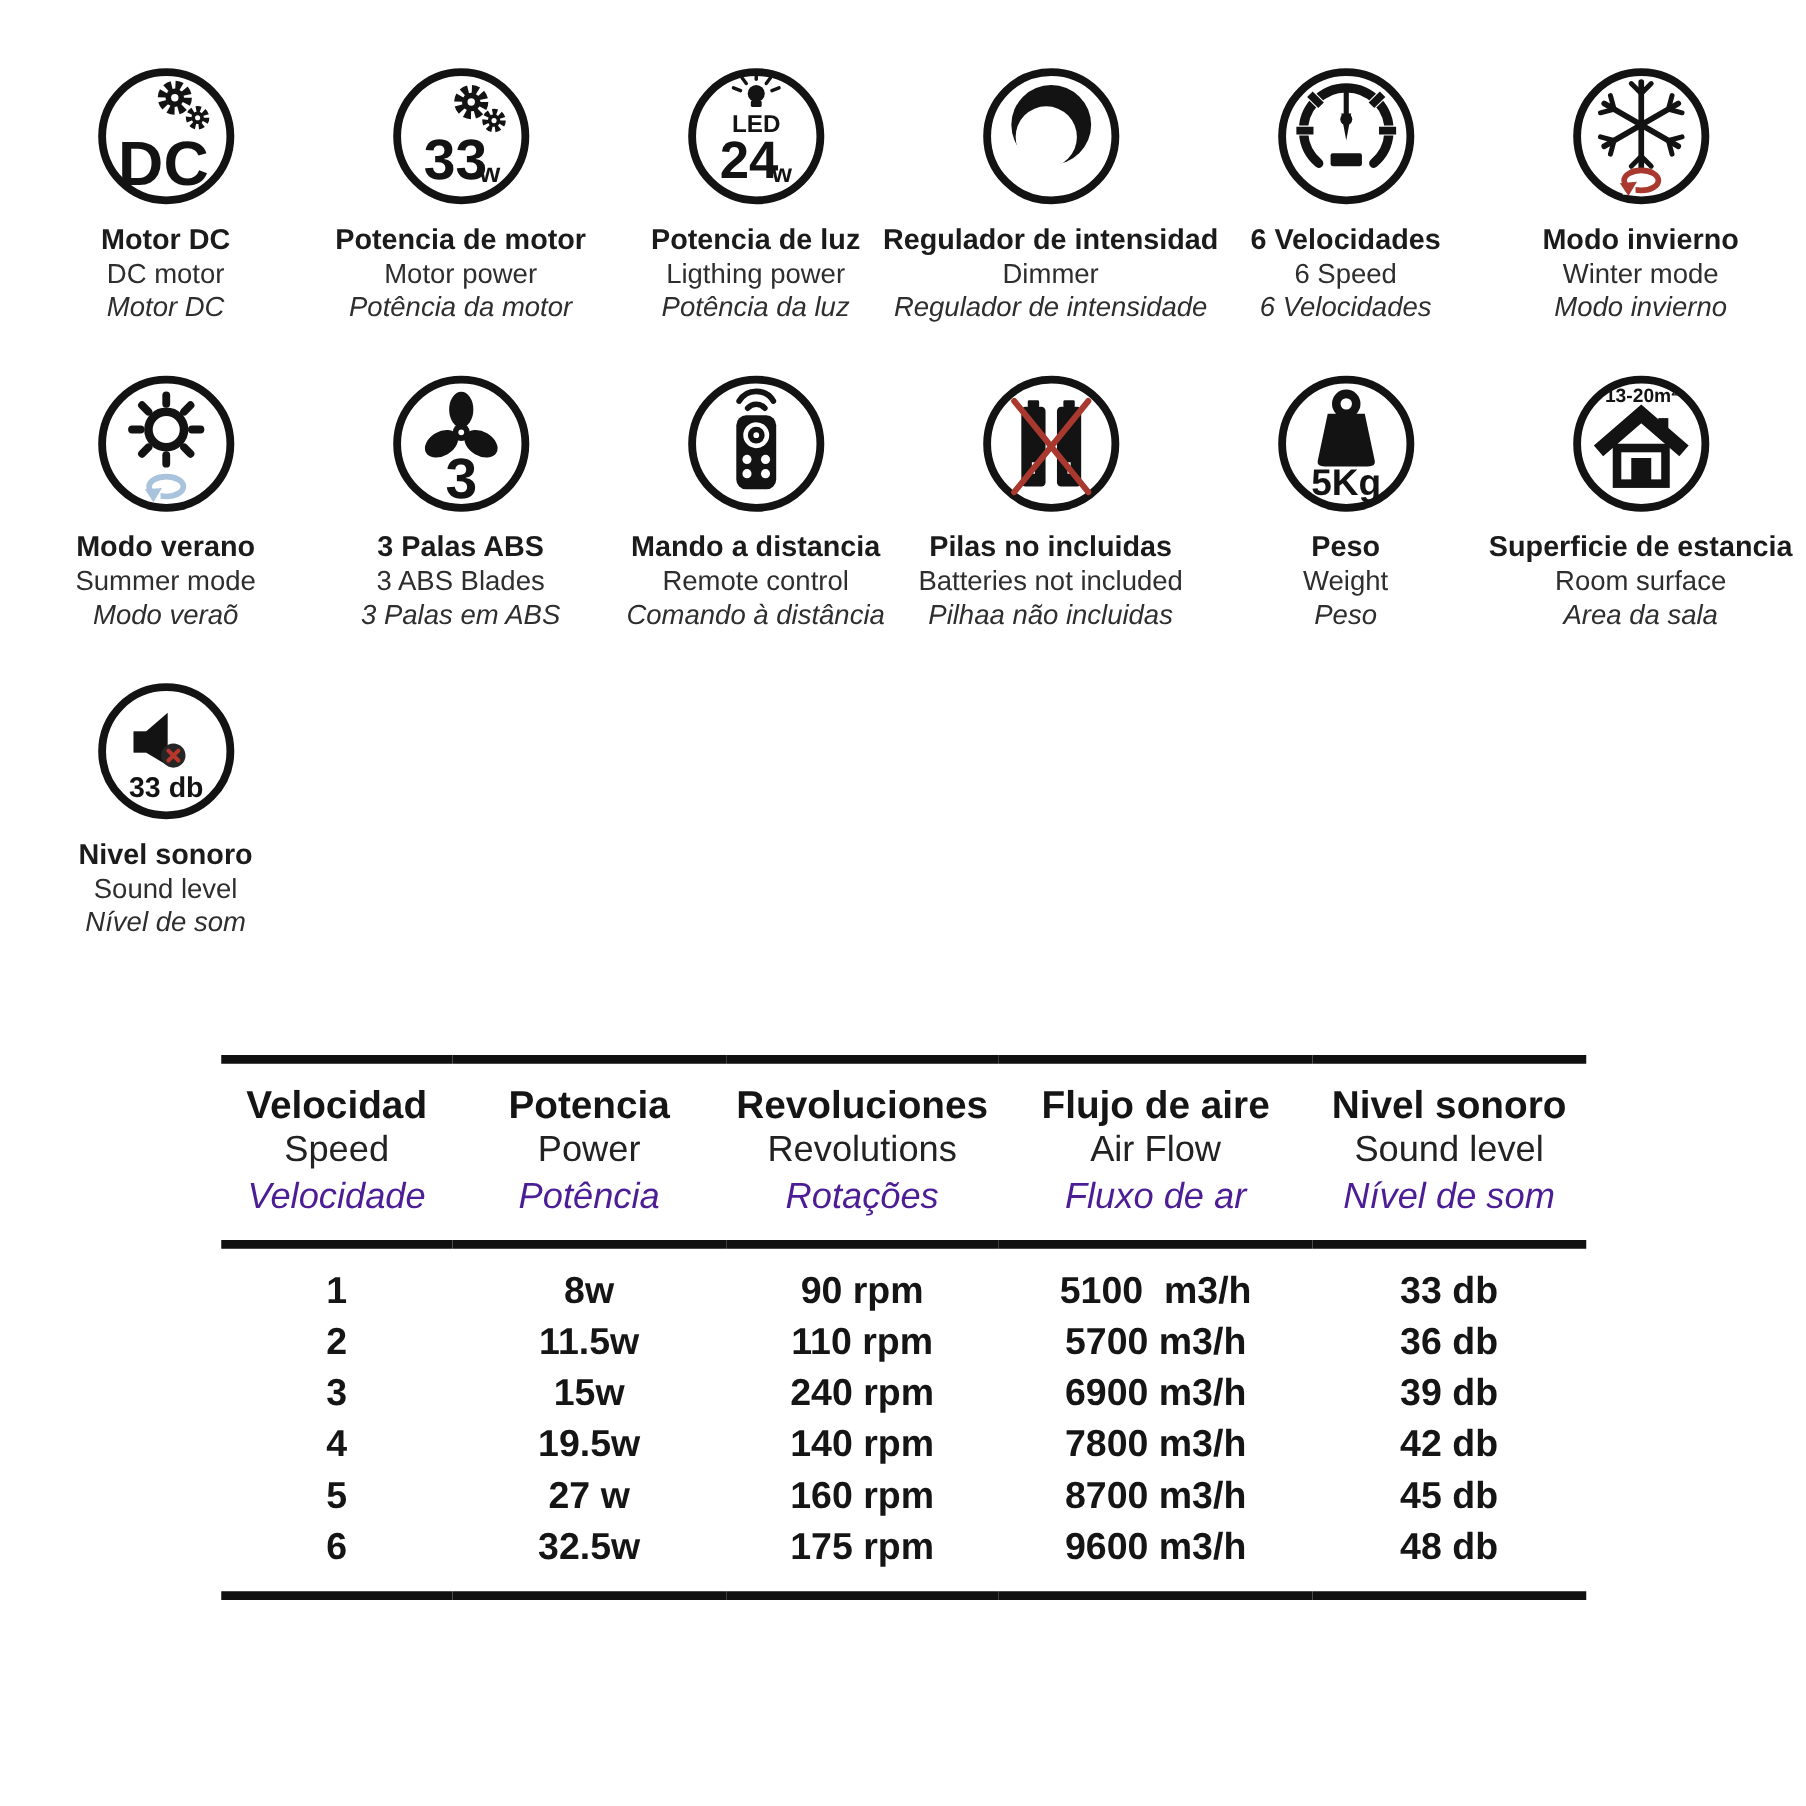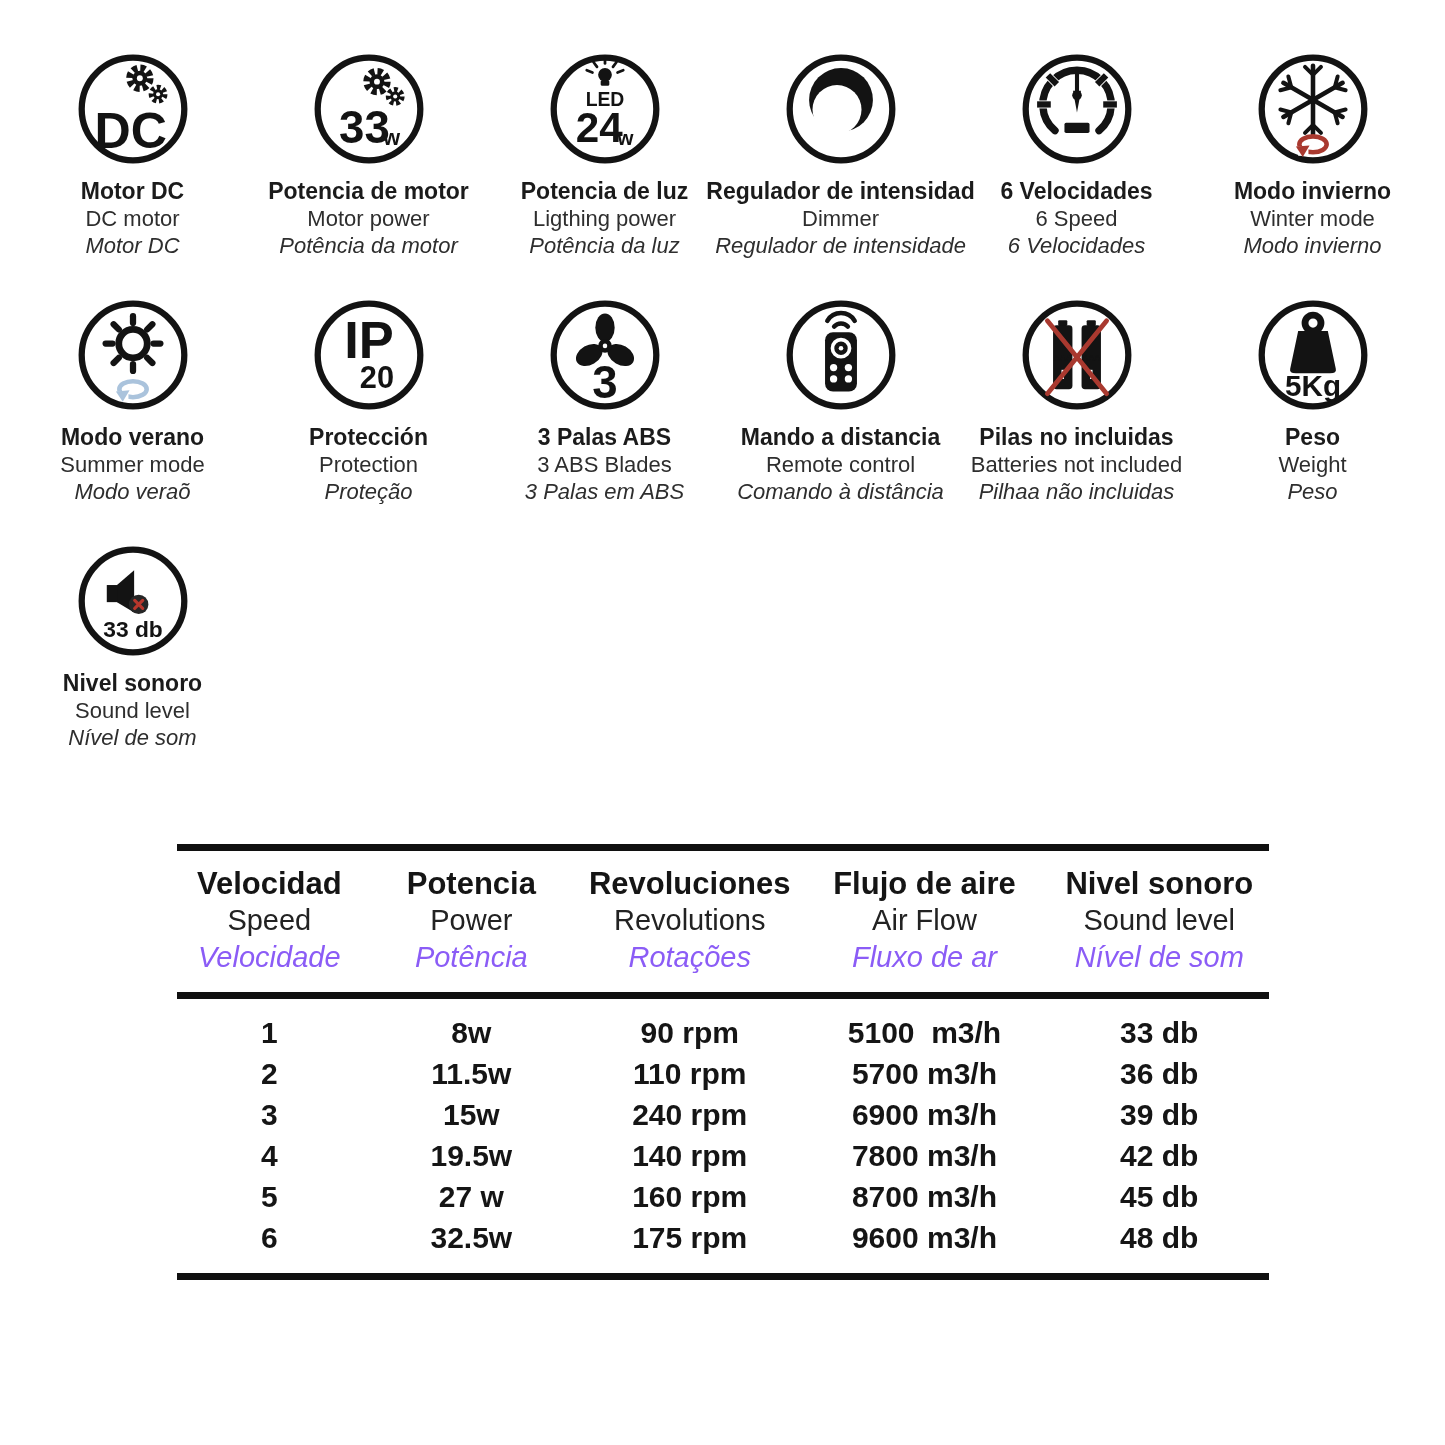--- a/index.html
+++ b/index.html
@@ -21,21 +21,21 @@
   .l3{font-size:22px;font-style:italic;line-height:27px;white-space:nowrap;color:#2e2e2e;}
   .spec-table{
     width:1092px;margin:88px auto 0;border-collapse:collapse;
     border-top:7px solid #101010;border-bottom:7px solid #101010;table-layout:fixed;
   }
   .spec-table col.c1{width:17%}.spec-table col.c2{width:20%}.spec-table col.c3{width:20%}
   .spec-table col.c4{width:23%}.spec-table col.c5{width:20%}
   .spec-table th{border-bottom:7px solid #101010;padding:14px 0 16px;text-align:center;font-weight:400;}
   .h1{display:block;font-size:31px;font-weight:700;line-height:37px;color:#151515;white-space:nowrap;}
   .h2{display:block;font-size:29px;font-weight:400;line-height:37px;color:#222;white-space:nowrap;}
-  .h3{display:block;font-size:29px;font-style:italic;line-height:37px;color:#8b5cf6;white-space:nowrap;}
+  .h3{display:block;font-size:29px;font-style:italic;line-height:37px;color:#4c1d95;white-space:nowrap;}
   .spec-table td{font-size:30px;font-weight:700;text-align:center;line-height:39px;white-space:pre;color:#151515;}
   .spec-table tbody tr:first-child td{padding-top:14px;}
   .spec-table tbody tr:last-child td{padding-bottom:16px;}
 </style>
 </head>
 <body>
 
 <svg width="0" height="0" style="position:absolute" aria-hidden="true">
   <defs>
     <g id="gear-b-lg">
@@ -205,30 +205,20 @@
           <ellipse rx="12" ry="7" fill="none" stroke="#aac3dc" stroke-width="4"></ellipse>
           <rect x="-13" y="2" width="9" height="8" fill="#fff"></rect>
           <polygon points="-15,2 -3,1 -9,11" fill="#aac3dc"></polygon>
         </g>
       </svg>
       <div class="l1">Modo verano</div>
       <div class="l2">Summer mode</div>
       <div class="l3">Modo veraõ</div>
     </div>
 
-    <div class="cell">
-      <svg class="badge" viewBox="0 0 100 100">
-        <circle class="ring" cx="50" cy="50" r="45"></circle>
-        <text x="50" y="53" font-size="46">IP</text>
-        <text x="57" y="79" font-size="27">20</text>
-      </svg>
-      <div class="l1">Protección</div>
-      <div class="l2">Protection</div>
-      <div class="l3">Proteção</div>
-    </div>
 
     <div class="cell">
       <svg class="badge" viewBox="0 0 100 100">
         <circle class="ring" cx="50" cy="50" r="45"></circle>
         <g fill="#131313">
           <ellipse cx="50" cy="26" rx="8.5" ry="12.5"></ellipse>
           <ellipse cx="50" cy="26" rx="8.5" ry="12.5" transform="rotate(120 50 42)"></ellipse>
           <ellipse cx="50" cy="26" rx="8.5" ry="12.5" transform="rotate(240 50 42)"></ellipse>
           <circle cx="50" cy="42" r="6"></circle>
         </g>
@@ -291,20 +281,33 @@
         <circle class="ring" cx="50" cy="50" r="45"></circle>
         <circle cx="50" cy="22" r="7" fill="none" stroke="#131313" stroke-width="6"></circle>
         <path d="M37,29 L63,29 L70,62 Q71,66 65,66 L35,66 Q29,66 30,62 Z" fill="#131313"></path>
         <text x="50" y="86" font-size="26">5Kg</text>
       </svg>
       <div class="l1">Peso</div>
       <div class="l2">Weight</div>
       <div class="l3">Peso</div>
     </div>
 
+    <div class="cell">
+      <svg class="badge" viewBox="0 0 100 100">
+        <circle class="ring" cx="50" cy="50" r="45"></circle>
+        <text x="50" y="21" font-size="13.5">13-20m²</text>
+        <rect x="62" y="32" width="7" height="12" fill="#131313"></rect>
+        <path d="M20,55 L50,29 L80,55" fill="none" stroke="#131313" stroke-width="10" stroke-linejoin="miter"></path>
+        <rect x="33" y="53" width="34" height="25" fill="#fff" stroke="#131313" stroke-width="6"></rect>
+        <rect x="43" y="60" width="14" height="18" fill="#131313"></rect>
+      </svg>
+      <div class="l1">Superficie de estancia</div>
+      <div class="l2">Room surface</div>
+      <div class="l3">Area da sala</div>
+    </div>
 
     <div class="cell">
       <svg class="badge" viewBox="0 0 100 100">
         <circle class="ring" cx="50" cy="50" r="45"></circle>
         <rect x="27" y="36" width="10" height="15" fill="#131313"></rect>
         <polygon points="36,36 51,23 51,60 36,51" fill="#131313"></polygon>
         <circle cx="55" cy="53" r="8.5" fill="#262626"></circle>
         <g stroke="#b8372c" stroke-width="2.8" stroke-linecap="round">
           <line x1="51.5" y1="49.5" x2="58.5" y2="56.5"></line>
             <line x1="58.5" y1="49.5" x2="51.5" y2="56.5"></line>

